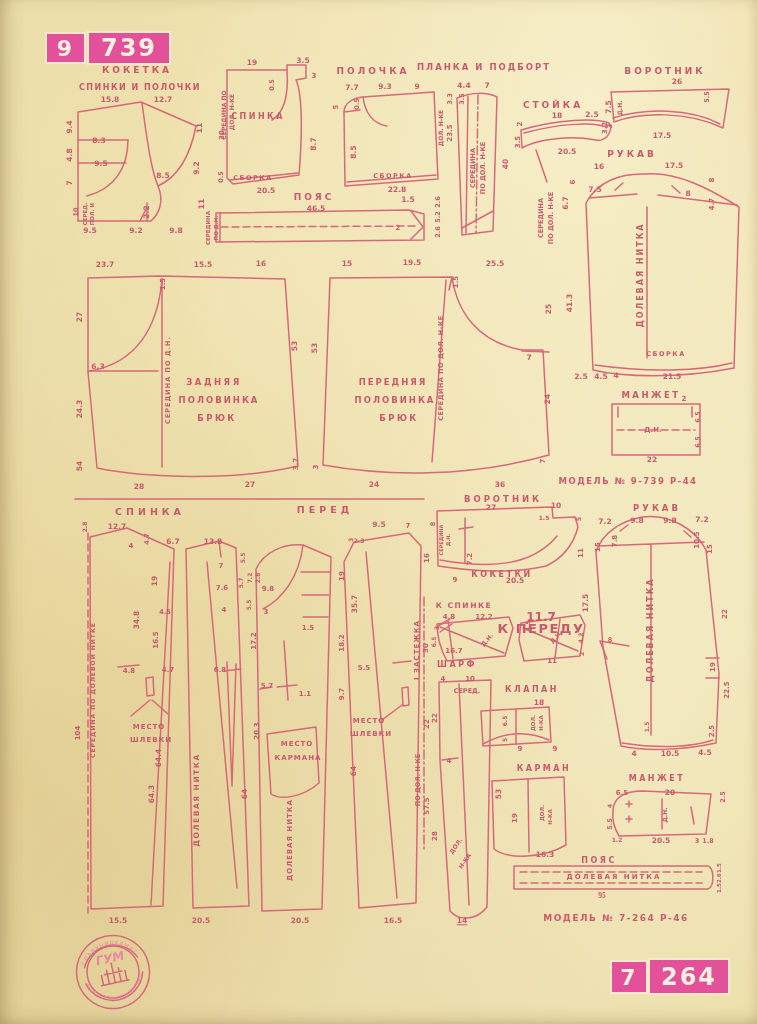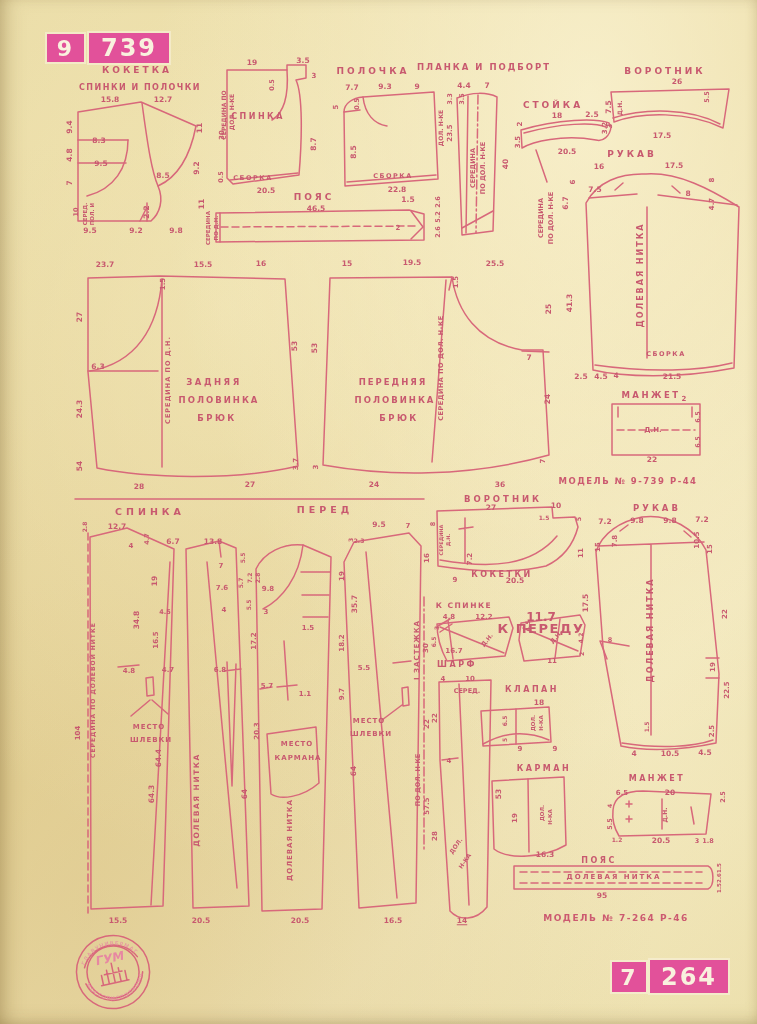--- a/index.html
+++ b/index.html
@@ -475,18 +475,18 @@
       <span class="lb" style="left: 610px; top: 806px; font-size: 6px; transform: translate(-50%, -50%) rotate(-90deg);">4</span>
       <span class="lb" style="left: 610px; top: 824px; font-size: 6.5px; transform: translate(-50%, -50%) rotate(-90deg);">5.5</span>
       <span class="lb" style="left: 723px; top: 797px; font-size: 6.5px; transform: translate(-50%, -50%) rotate(-90deg);">2.5</span>
       <span class="lb" style="left: 665px; top: 815px; font-size: 6px; transform: translate(-50%, -50%) rotate(-90deg);">Д.Н.</span>
       <span class="lb" style="left: 617px; top: 840px; font-size: 6px; transform: translate(-50%, -50%) rotate(0deg);">1.2</span>
       <span class="lb" style="left: 661px; top: 841px; font-size: 7.5px; transform: translate(-50%, -50%) rotate(0deg);">20.5</span>
       <span class="lb" style="left: 697px; top: 841px; font-size: 6.5px; transform: translate(-50%, -50%) rotate(0deg);">3</span>
       <span class="lb" style="left: 708px; top: 841px; font-size: 6.5px; transform: translate(-50%, -50%) rotate(0deg);">1.8</span>
       <span class="lb" style="left: 599px; top: 861px; font-size: 8px; letter-spacing: 2.5px; transform: translate(-50%, -50%) rotate(0deg);">ПОЯС</span>
       <span class="lb" style="left: 614px; top: 877px; font-size: 7px; letter-spacing: 2px; transform: translate(-50%, -50%) rotate(0deg);">ДОЛЕВАЯ  НИТКА</span>
-      <span class="lb" style="left: 602px; top: 896px; font-size: 7.5px; transform: translate(-50%, -50%) rotate(0deg);">95</span>
+      <span class="lb" style="left: 602px; top: 896px; font-size: 7.5px; transform: translate(-50%, -50%) rotate(0deg); font-family: Liberation Serif, serif;">95</span>
       <span class="lb" style="left: 720px; top: 868px; font-size: 5.5px; transform: translate(-50%, -50%) rotate(-90deg);">1.5</span>
       <span class="lb" style="left: 720px; top: 878px; font-size: 5.5px; transform: translate(-50%, -50%) rotate(-90deg);">2.6</span>
       <span class="lb" style="left: 720px; top: 888px; font-size: 5.5px; transform: translate(-50%, -50%) rotate(-90deg);">1.5</span>
     </div>
 </div>
 
 </body></html>

